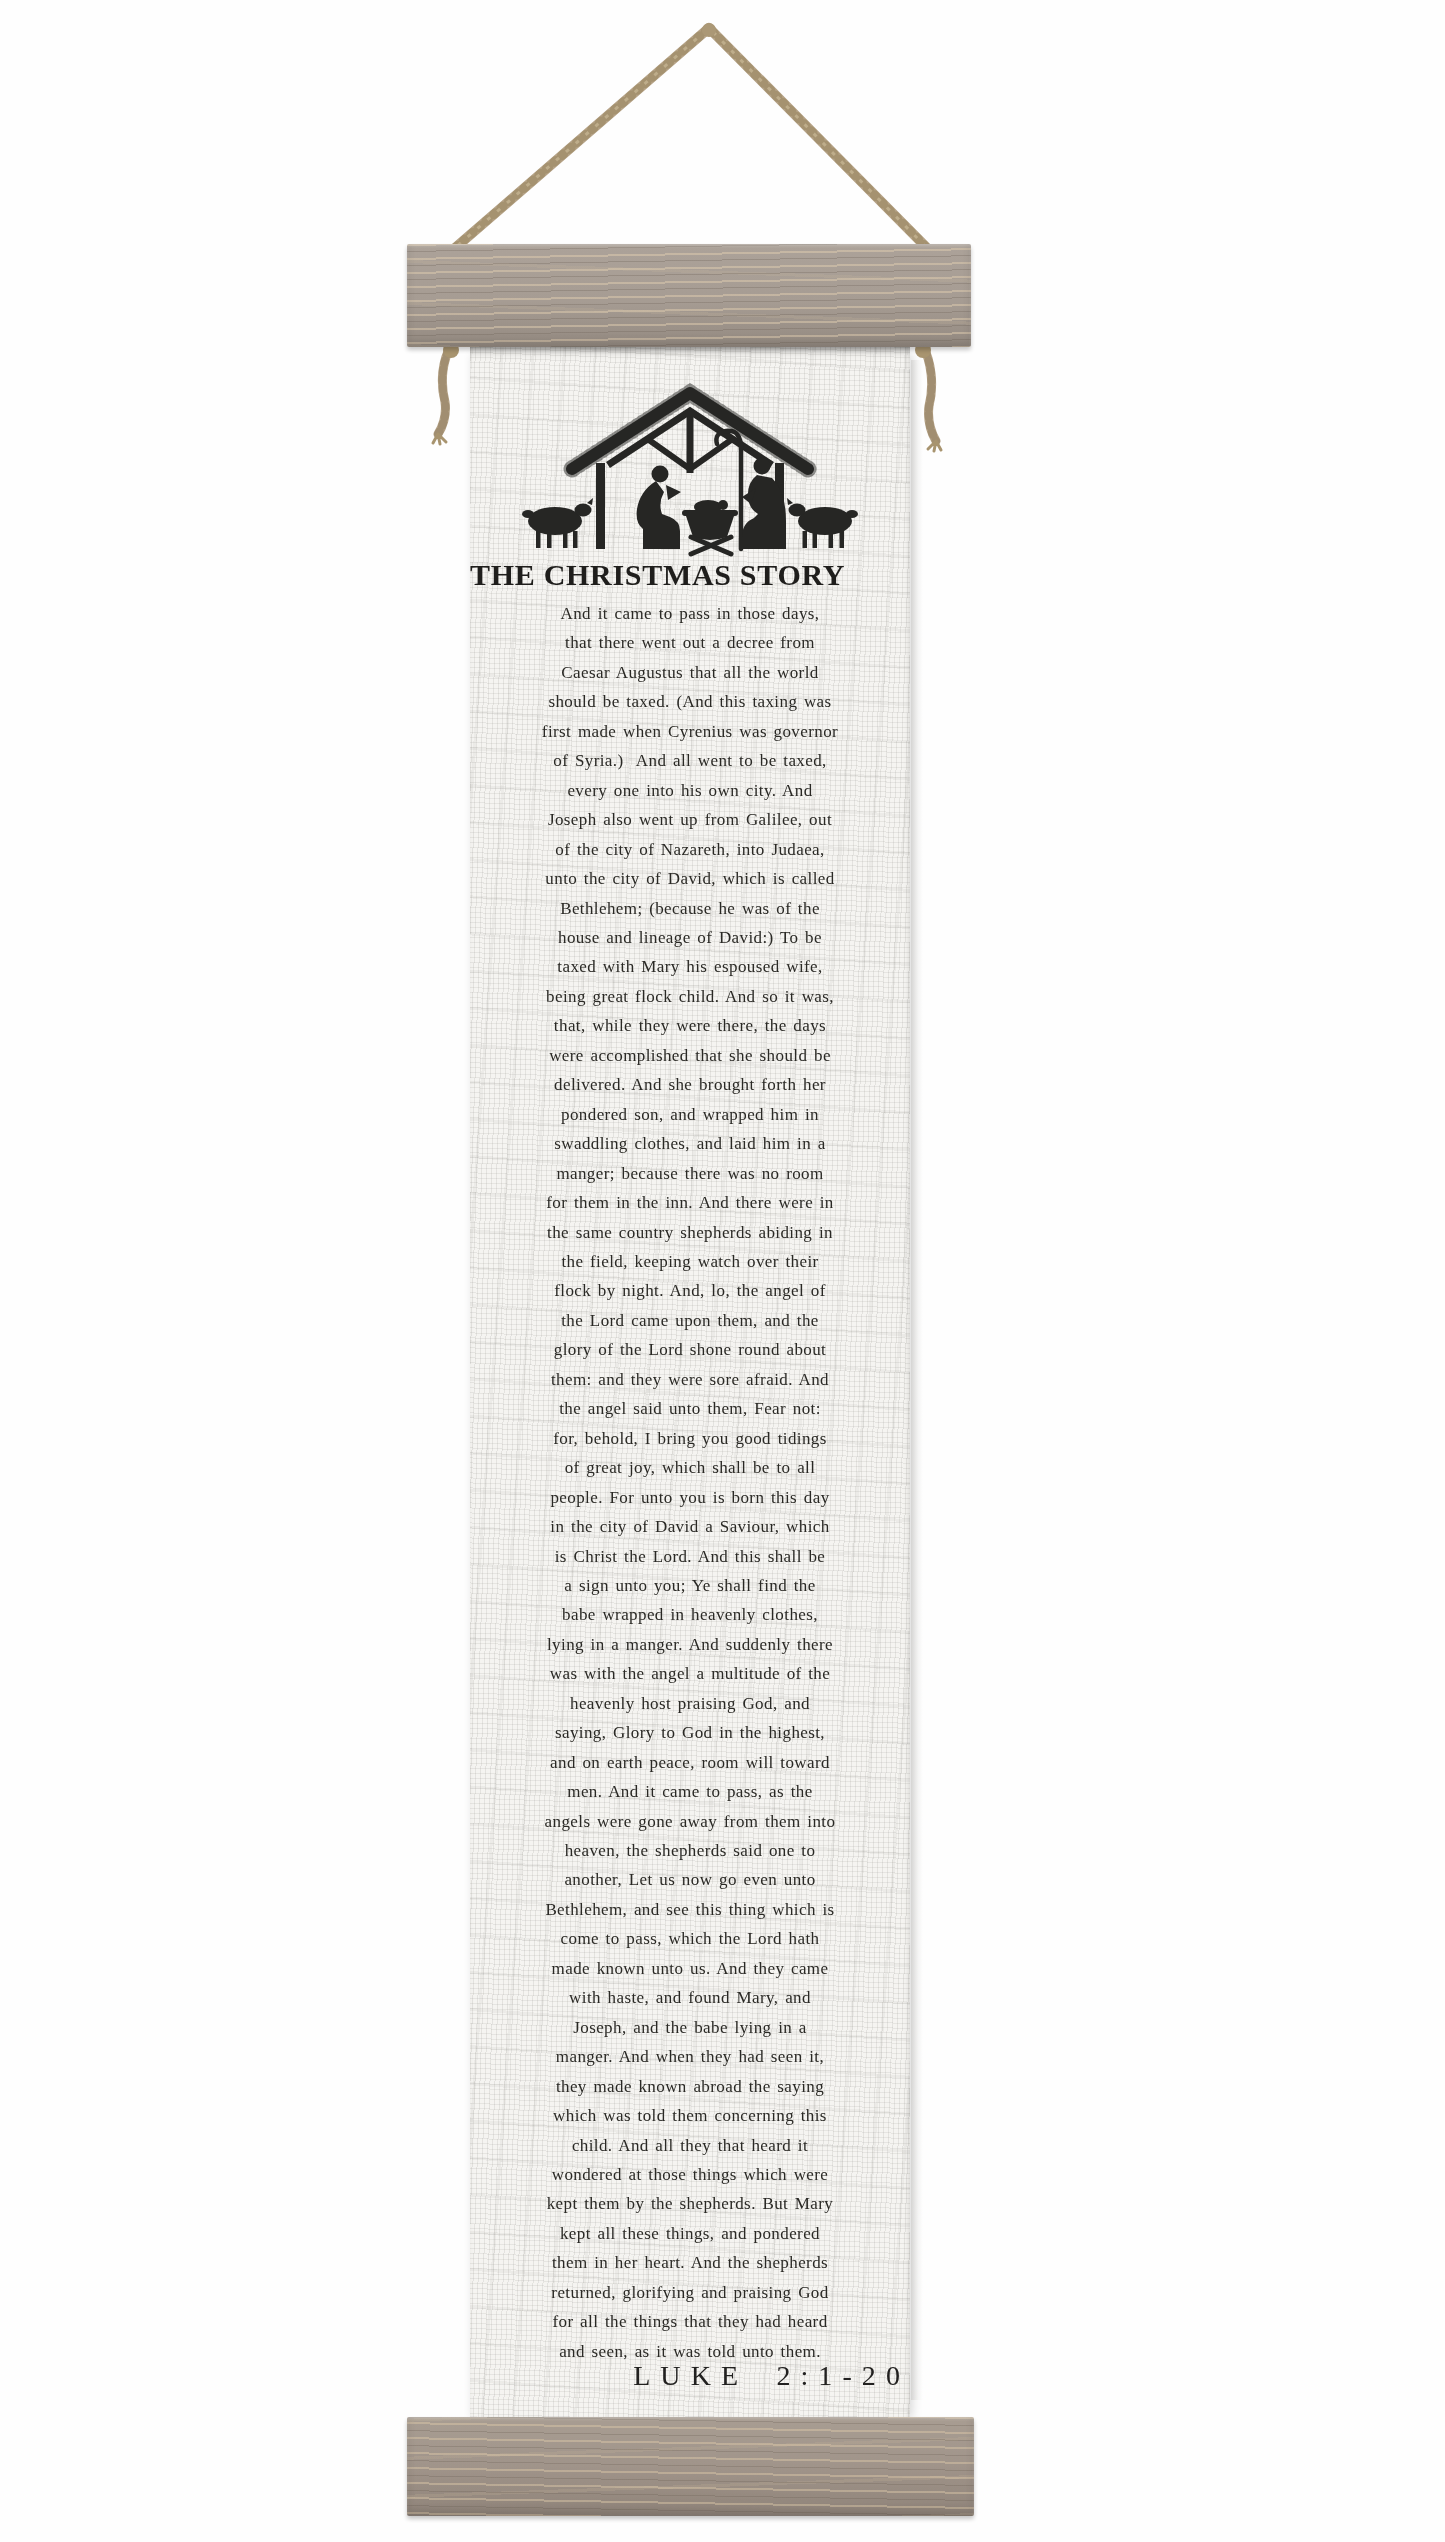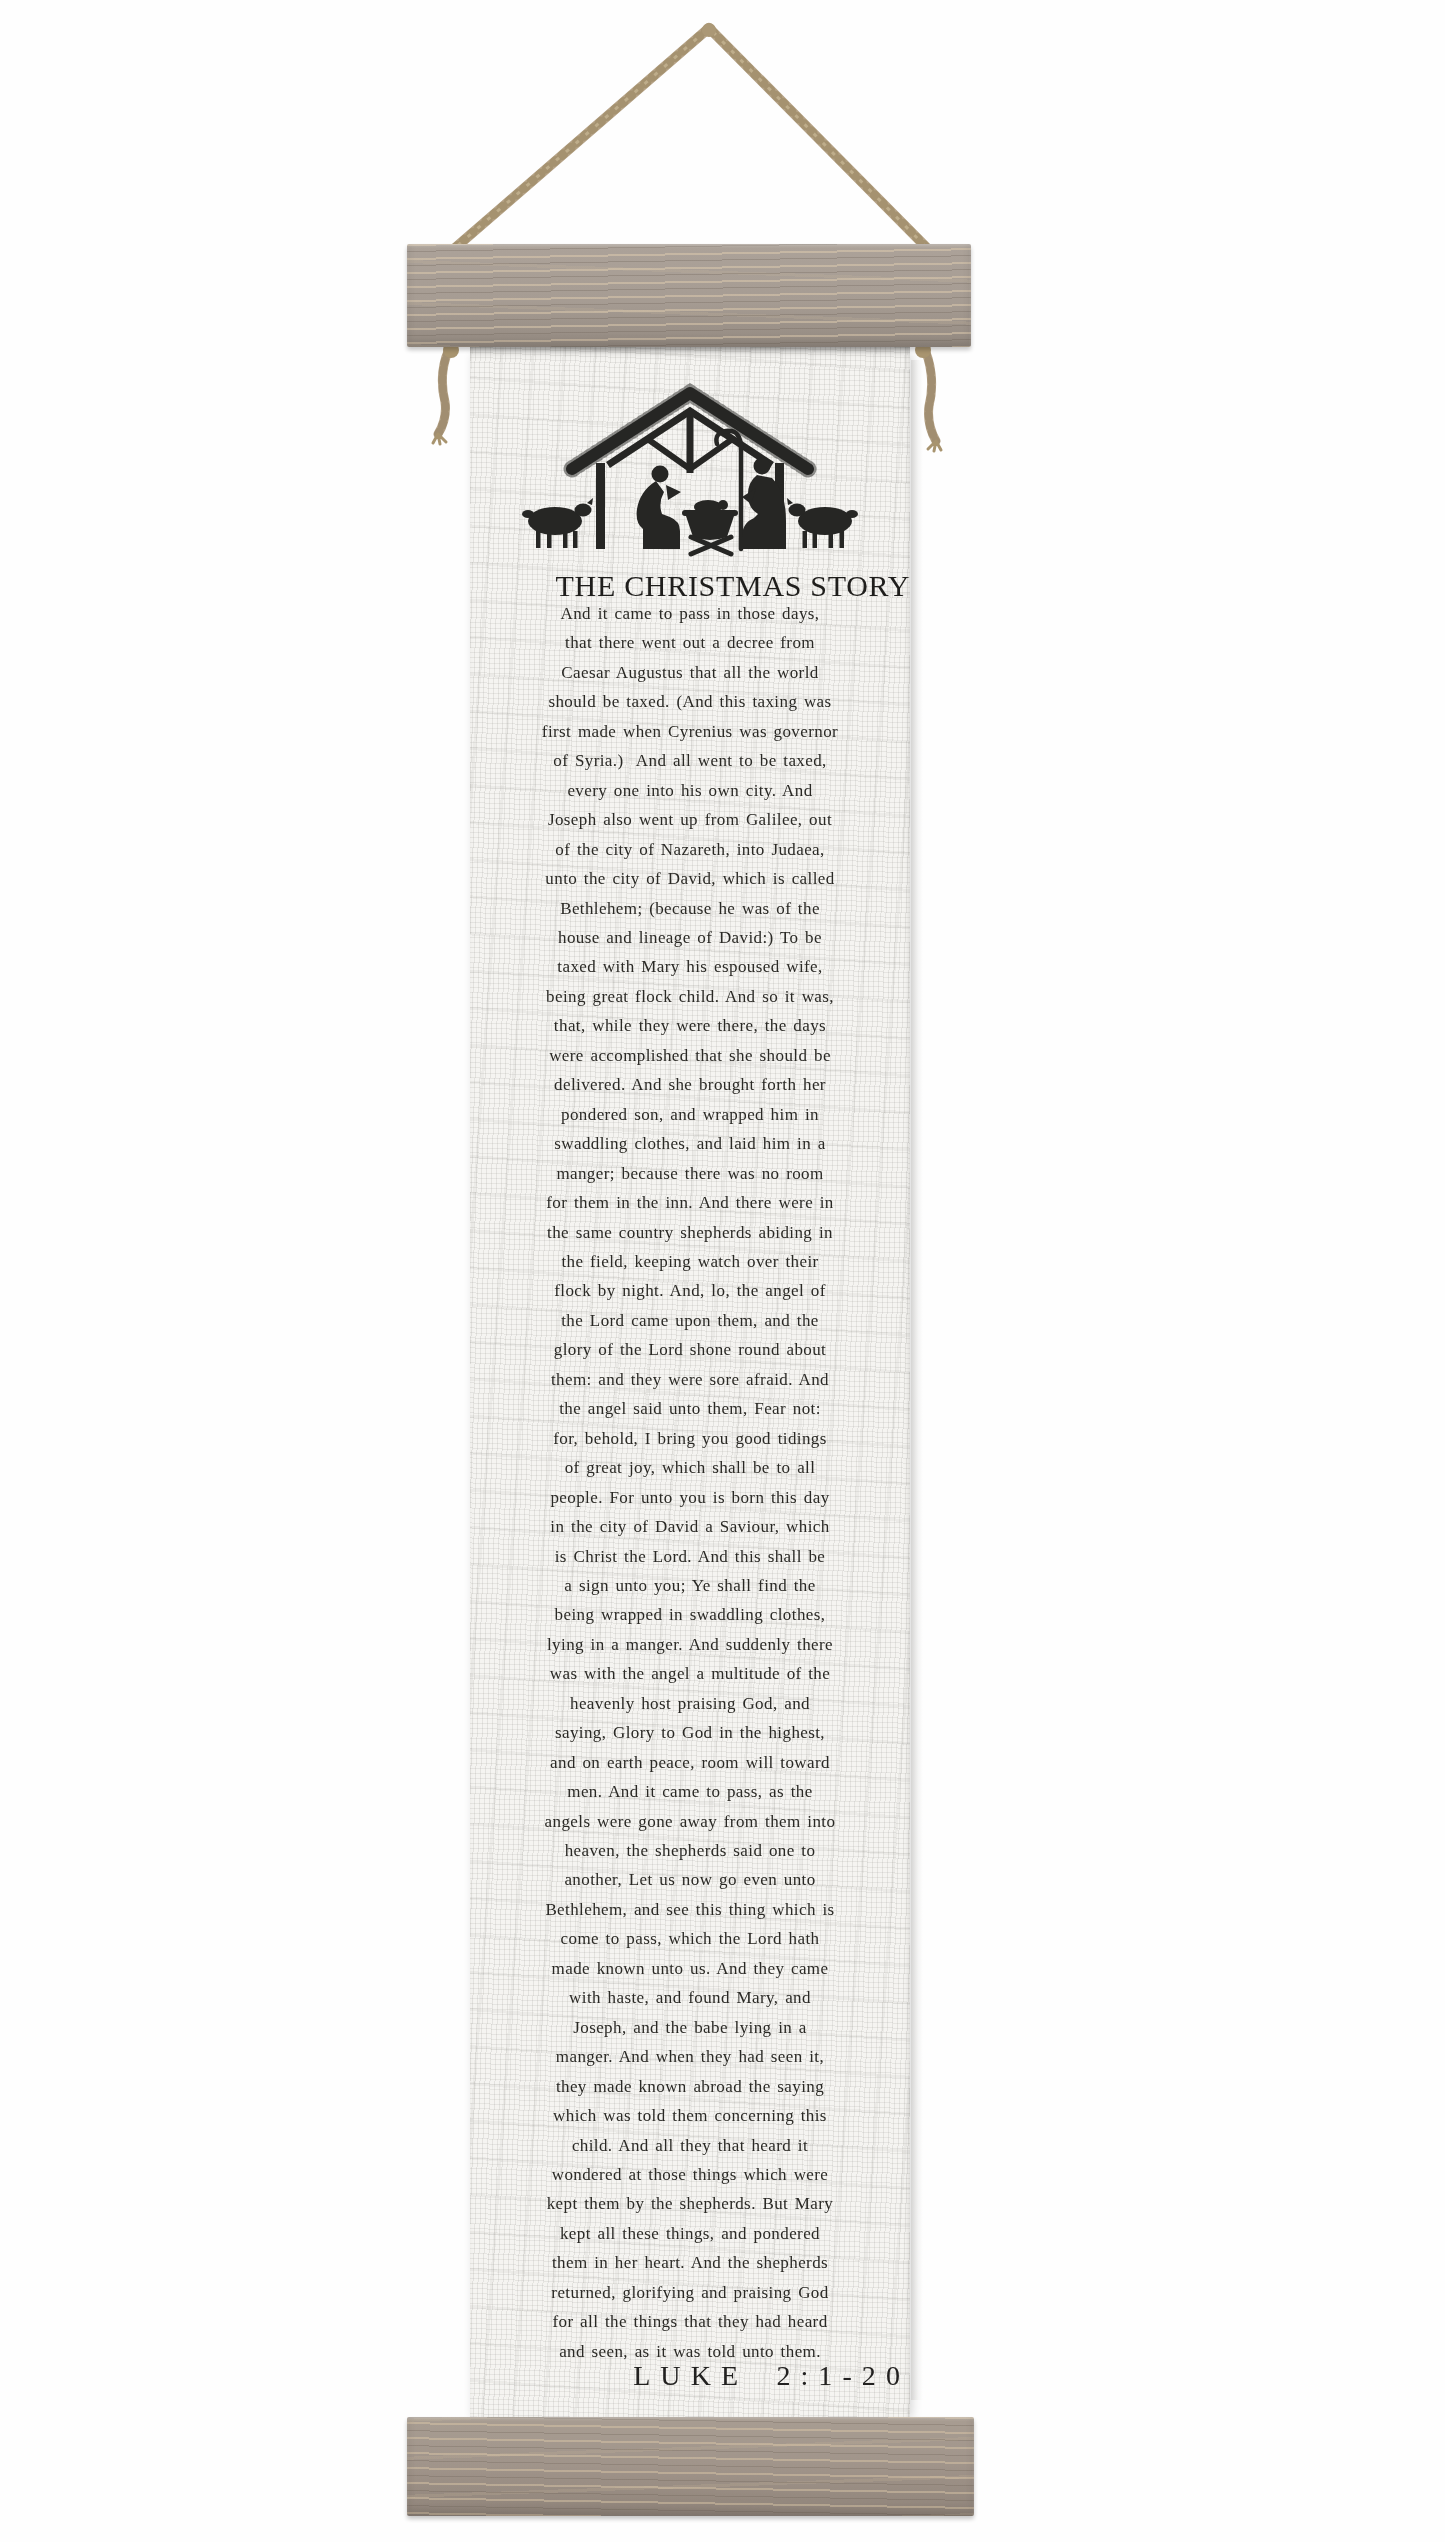--- a/index.html
+++ b/index.html
@@ -65,23 +65,23 @@
                 -3px 3px 8px -4px rgba(0,0,0,.10);
   }
   .edge-smudge{
     position:absolute;z-index:3;left:911px;top:360px;width:12px;height:2040px;
     background:linear-gradient(90deg, rgba(160,158,152,.25), rgba(200,198,192,.10) 60%, rgba(255,255,255,0));
     pointer-events:none;
   }
   
   .nativity{position:absolute;left:40px;top:24px;}
   .banner-title{
-    position:absolute;left:0;right:0;top:222px;
-    text-align:right;
-    font-size:30px;font-weight:400;letter-spacing:.7px;
+    position:absolute;left:0;right:0;top:211px;
+    text-align:left;
+    font-size:30px;font-weight:700;letter-spacing:.7px;
     color:#1f1e1c;
   }
   .scripture{
     position:absolute;left:0;right:0;top:252px;
     padding:0 10px;
     color:#2a2925;
   }
   .scripture-line{
     text-align:center;
     white-space:pre;
@@ -207,21 +207,21 @@
         <div class="scripture-line">the Lord came upon them, and the</div>
         <div class="scripture-line">glory of the Lord shone round about</div>
         <div class="scripture-line">them: and they were sore afraid. And</div>
         <div class="scripture-line">the angel said unto them, Fear not:</div>
         <div class="scripture-line">for, behold, I bring you good tidings</div>
         <div class="scripture-line">of great joy, which shall be to all</div>
         <div class="scripture-line">people. For unto you is born this day</div>
         <div class="scripture-line">in the city of David a Saviour, which</div>
         <div class="scripture-line">is Christ the Lord. And this shall be</div>
         <div class="scripture-line">a sign unto you; Ye shall find the</div>
-        <div class="scripture-line">being wrapped in swaddling clothes,</div>
+        <div class="scripture-line">babe wrapped in heavenly clothes,</div>
         <div class="scripture-line">lying in a manger. And suddenly there</div>
         <div class="scripture-line">was with the angel a multitude of the</div>
         <div class="scripture-line">heavenly host praising God, and</div>
         <div class="scripture-line">saying, Glory to God in the highest,</div>
         <div class="scripture-line">and on earth peace, room will toward</div>
         <div class="scripture-line">men. And it came to pass, as the</div>
         <div class="scripture-line">angels were gone away from them into</div>
         <div class="scripture-line">heaven, the shepherds said one to</div>
         <div class="scripture-line">another, Let us now go even unto</div>
         <div class="scripture-line">Bethlehem, and see this thing which is</div>

